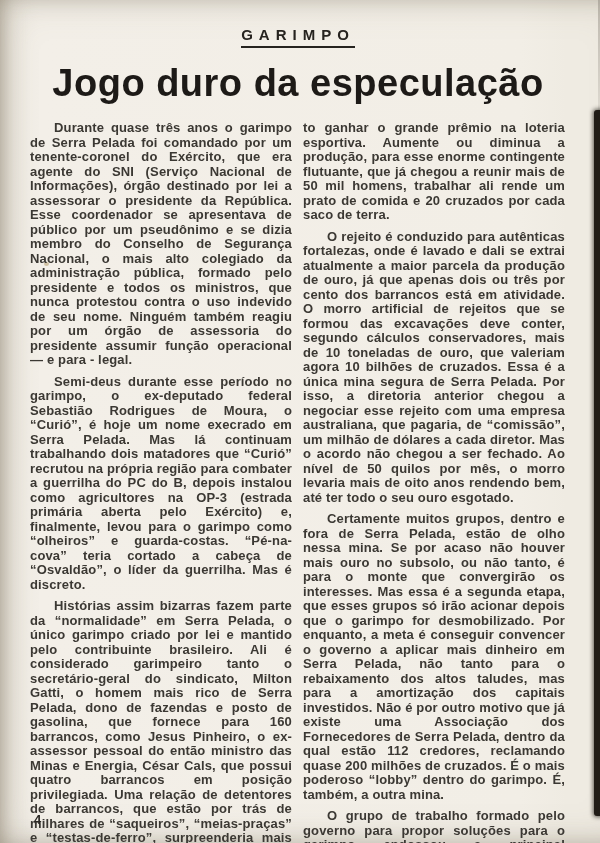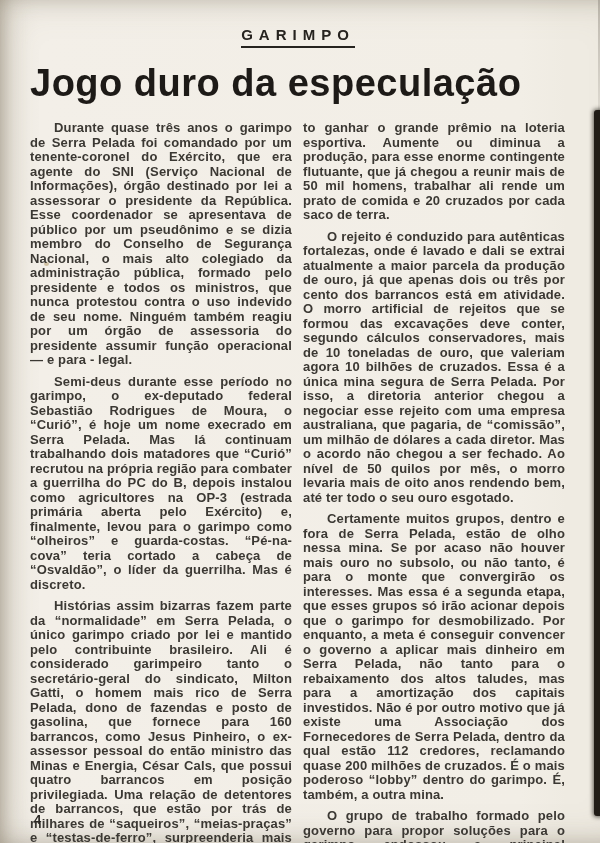--- a/index.html
+++ b/index.html
@@ -62,20 +62,21 @@
     display: inline-block;
     font-size: 15px;
     font-weight: bold;
     letter-spacing: 6px;
     color: #26231f;
     border-bottom: 2px solid #26231f;
     padding-bottom: 3px;
   }
   h1.headline {
     margin: 0 0 16px 0;
+    text-align: center;
     font-size: 38px;
     font-weight: bold;
     letter-spacing: 0.5px;
     color: #1d1a17;
   }
   .columns {
     display: flex;
     gap: 11px;
   }
   .col {

